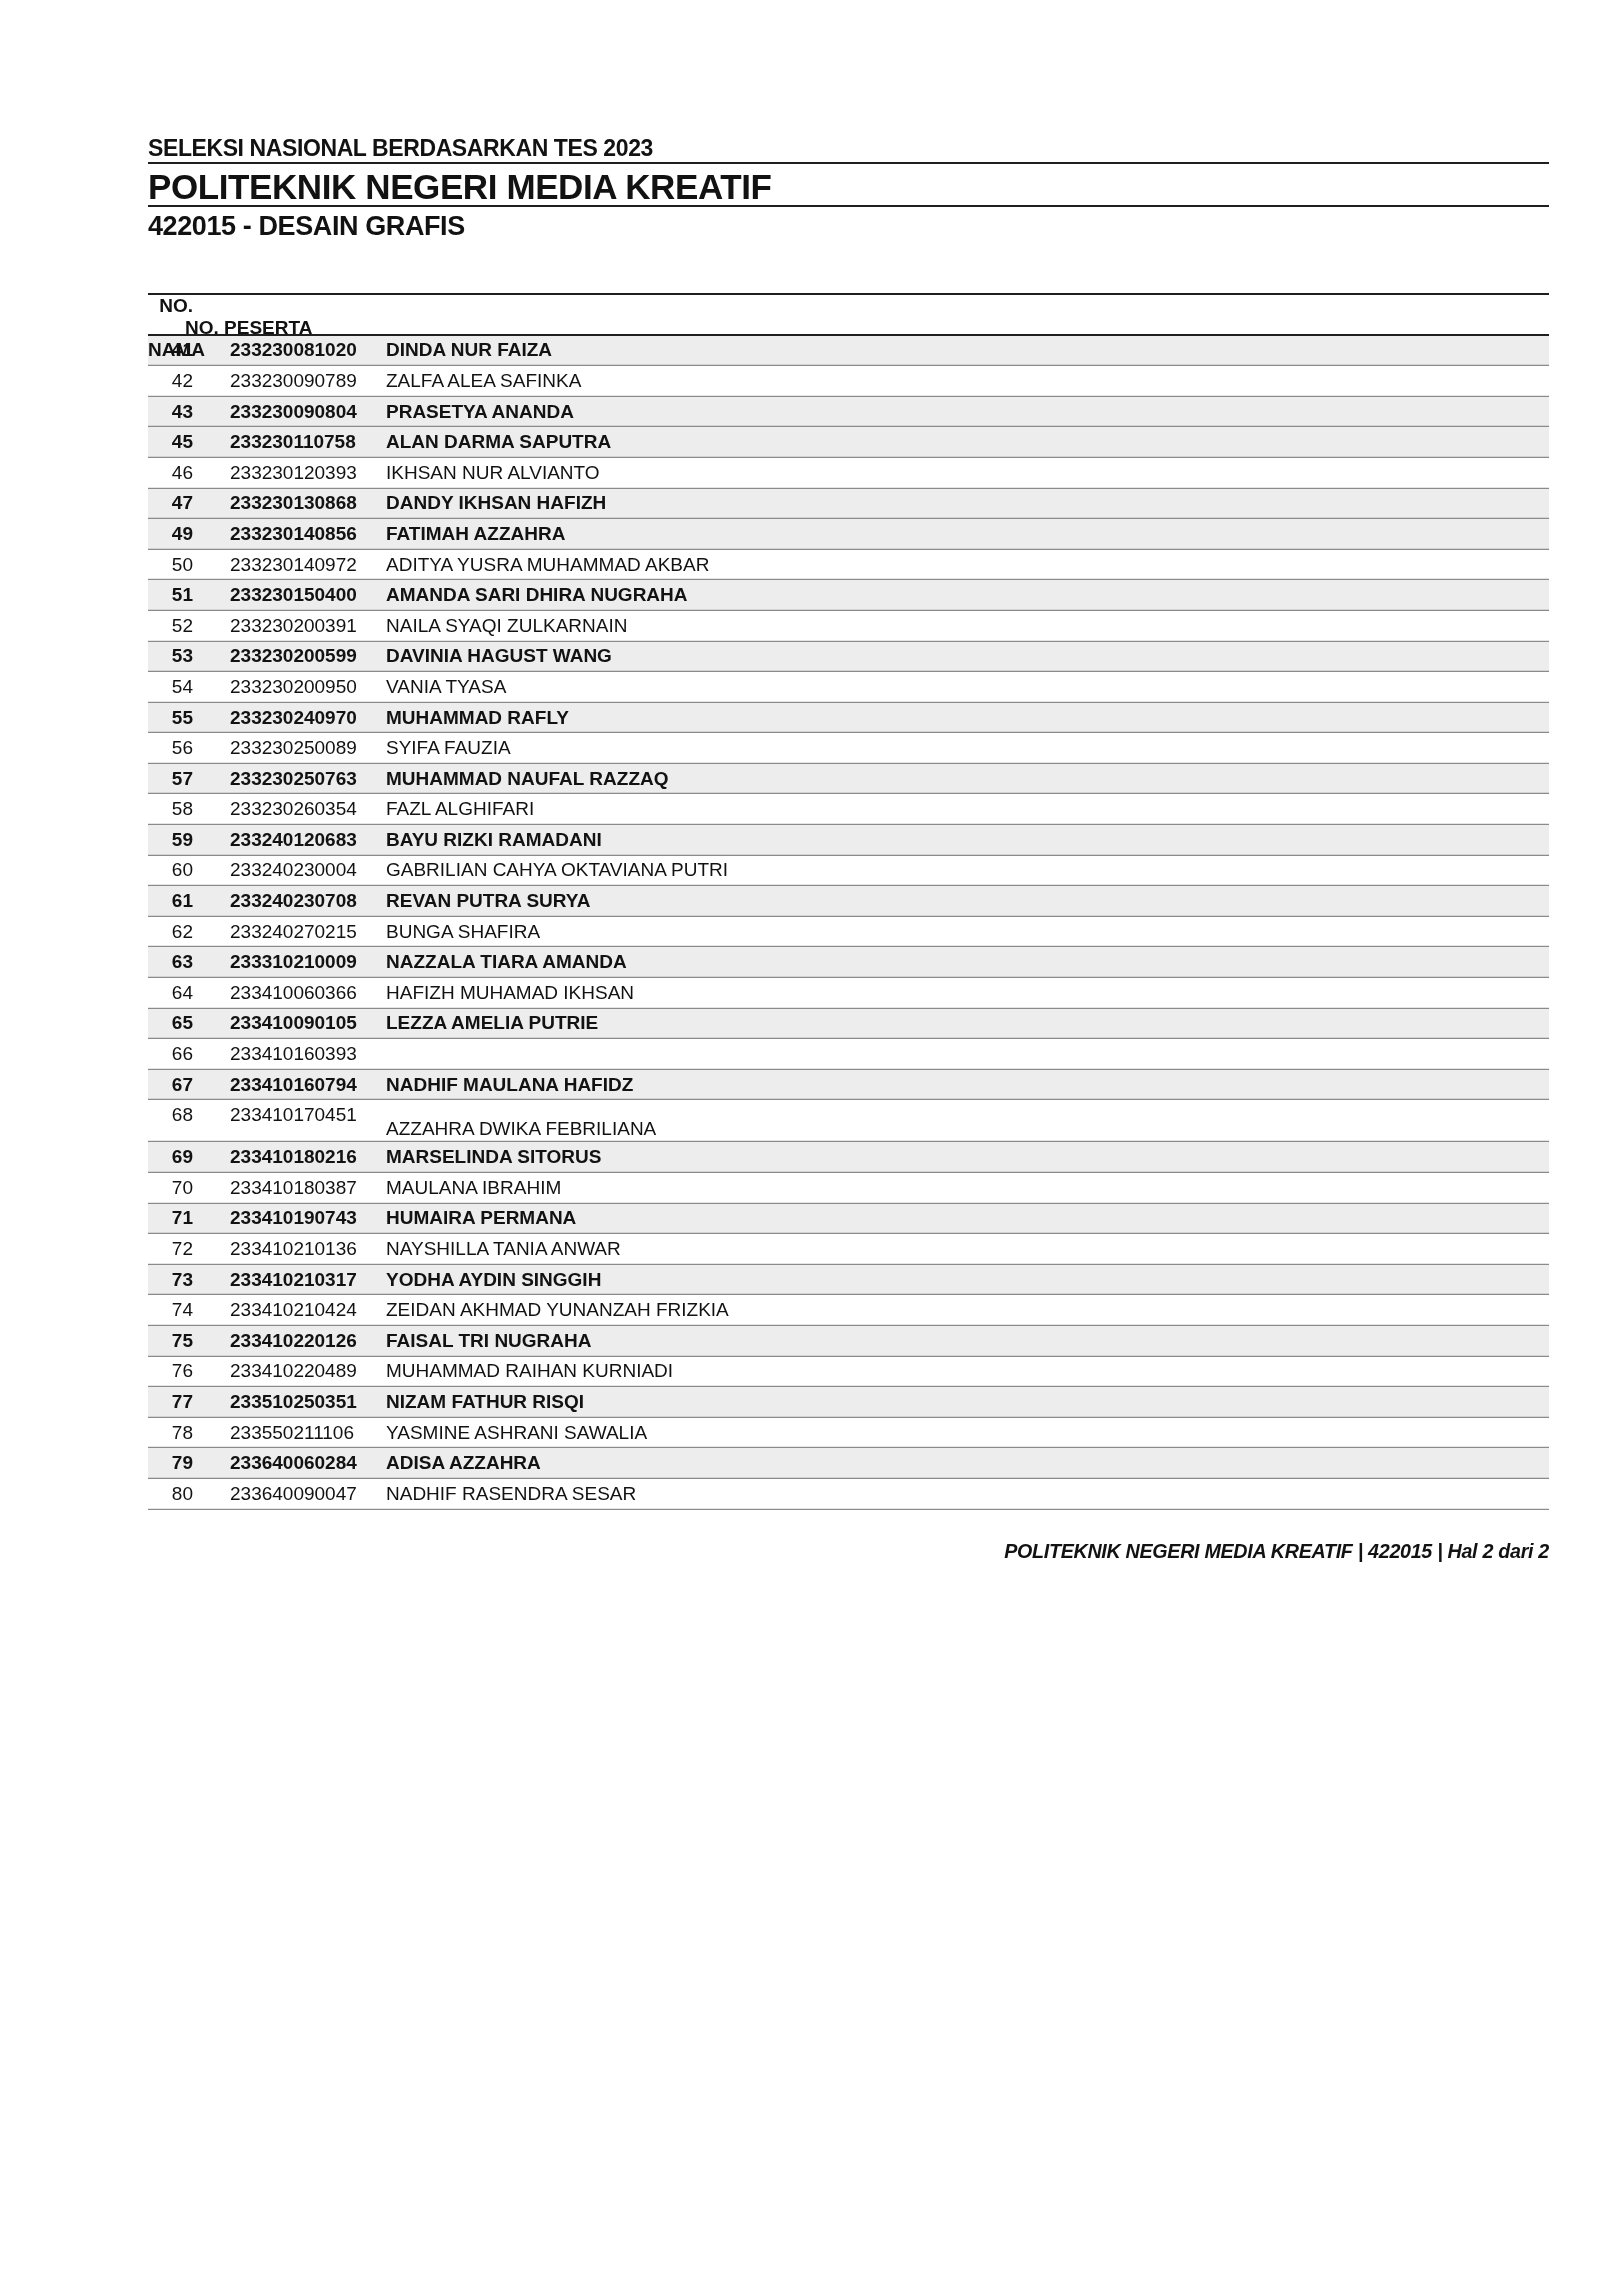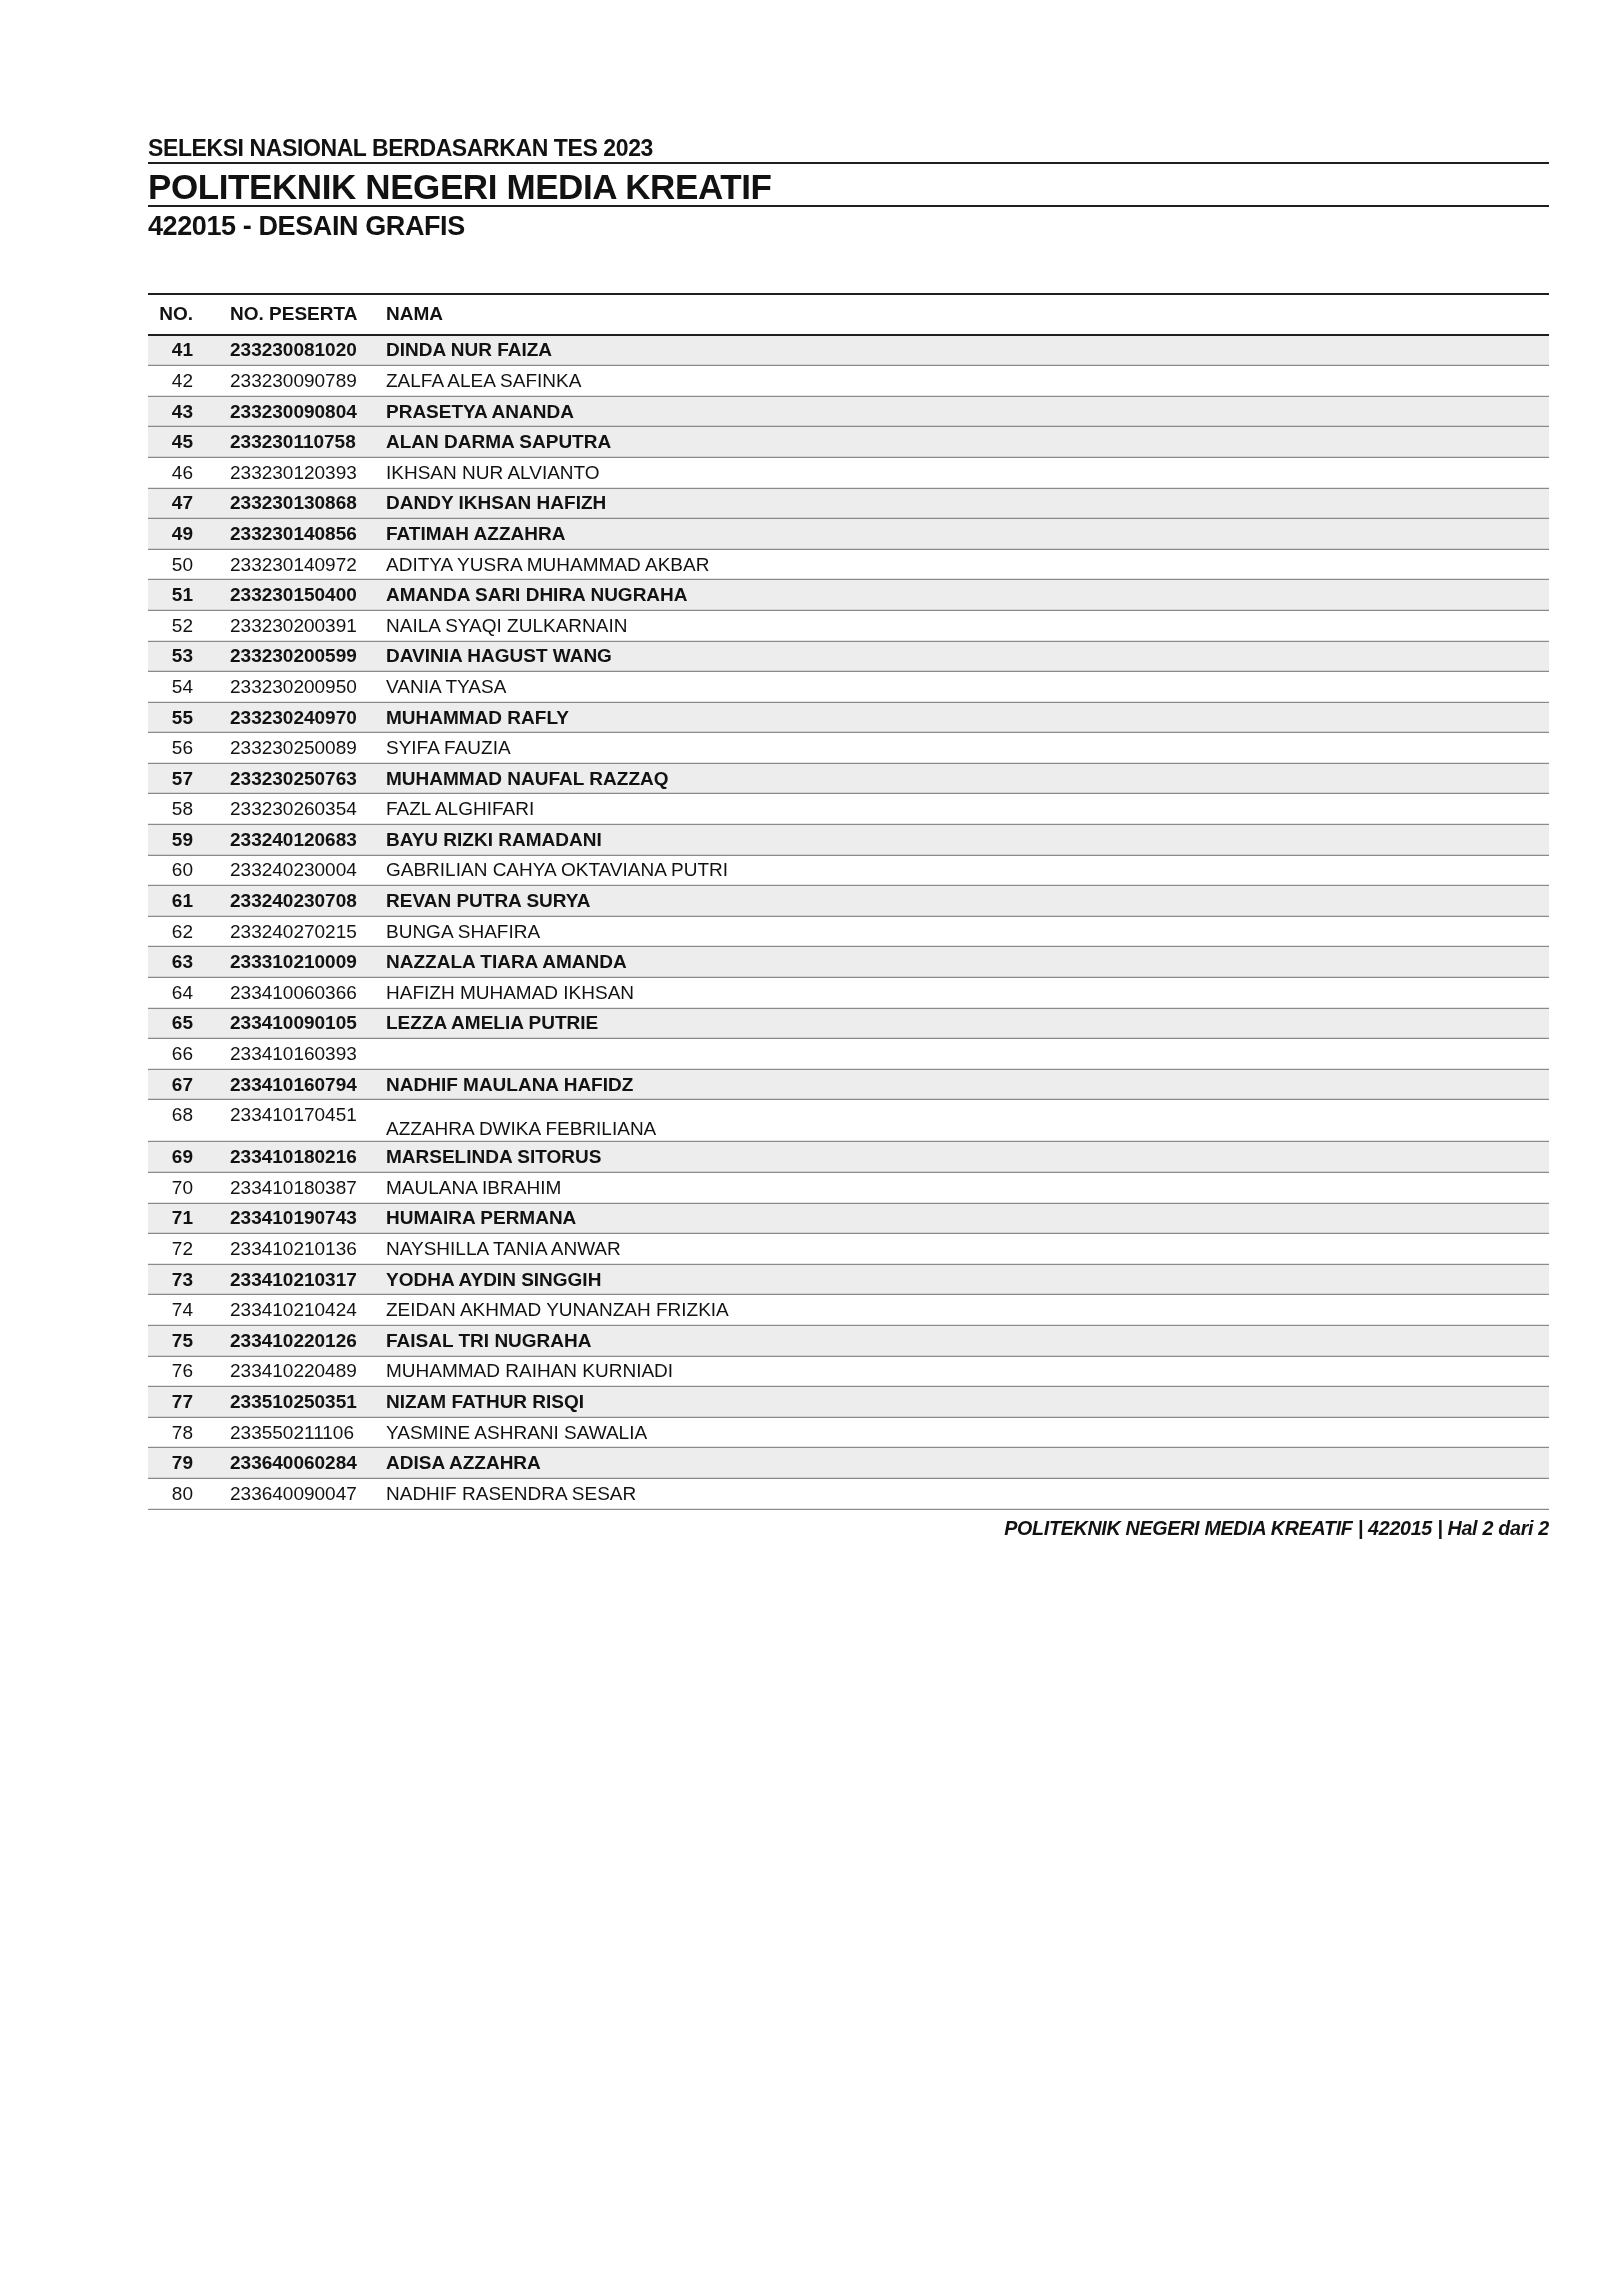--- a/index.html
+++ b/index.html
@@ -8,38 +8,38 @@
   .content{position:absolute;left:148px;top:0;width:1401px;}
 
   
   .t-event{margin-top:134px;font-size:23px;font-weight:bold;letter-spacing:-0.4px;line-height:28px;}
   .rule{border:none;border-top:2.7px solid var(--rule,#1f1f1f);margin:0;}
   .t-inst{margin-top:3.6px;font-size:35px;font-weight:bold;letter-spacing:-0.4px;line-height:37px;}
   .t-prog{margin-top:5.4px;font-size:27px;font-weight:bold;letter-spacing:-0.4px;line-height:29.6px;}
 
   
   .table{margin-top:51px;}
-  .thead{display:flex;align-items:center;height:39px;font-weight:bold;font-size:19px;
-         border-top:2.7px solid var(--rule,#1f1f1f);border-bottom:2.7px solid var(--rule,#1f1f1f);}
+  .thead{display:flex;align-items:flex-start;height:39px;font-weight:bold;font-size:19px;
+         border-top:2.7px solid var(--rule,#1f1f1f);border-bottom:2.7px solid var(--rule,#1f1f1f);flex-direction:column;}
   .trow{display:flex;align-items:center;height:29.6px;font-size:19px;
         border-top:1.8px solid var(--row-line,#8a8a8a);
         box-shadow:inset 0 -0.9px 0 rgba(0,0,0,0.10);}
   .trow:first-child{border-top:none;}
   .trow:last-child{border-bottom:1.8px solid var(--row-line,#8a8a8a);}
   .trow.stripe{background:var(--stripe,#ededed);font-weight:bold;}
   .trow.tall{height:41px;align-items:flex-start;}
   .trow.tall .c-no,.trow.tall .c-peserta{line-height:29.6px;}
   .trow.tall .c-nama{padding-top:14px;line-height:29.6px;}
 
   .c-no{width:45px;text-align:right;flex:0 0 auto;}
   .c-peserta{width:156px;margin-left:37px;flex:0 0 auto;}
   .c-nama{flex:1 1 auto;}
 
   
-  .footer{margin-top:7px;text-align:right;font-size:19.7px;font-weight:bold;font-style:italic;
+  .footer{margin-top:30px;text-align:right;font-size:19.7px;font-weight:bold;font-style:italic;
           letter-spacing:-0.3px;}
 </style>
 </head>
 <body>
 
 <div class="page">
   <div class="content">
 
     <div class="doc-header">
       <div class="t-event">SELEKSI NASIONAL BERDASARKAN TES 2023</div>

